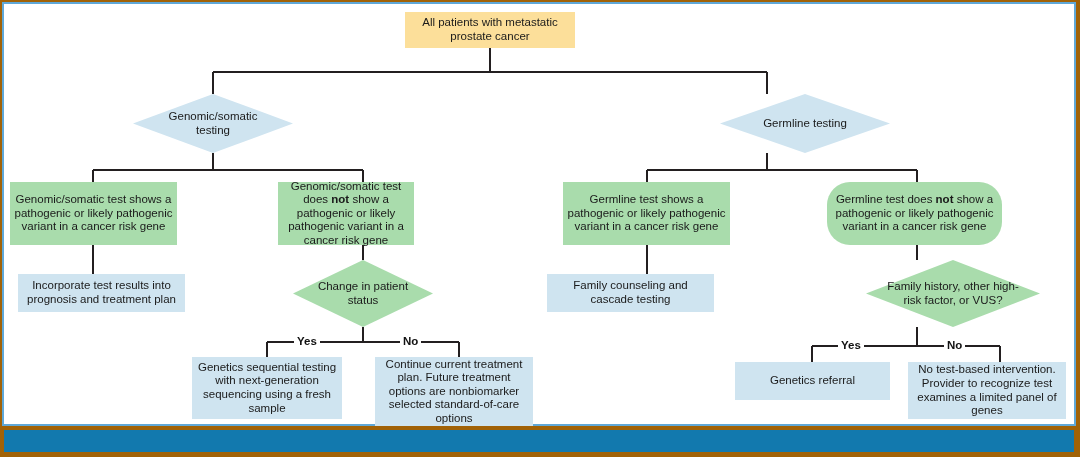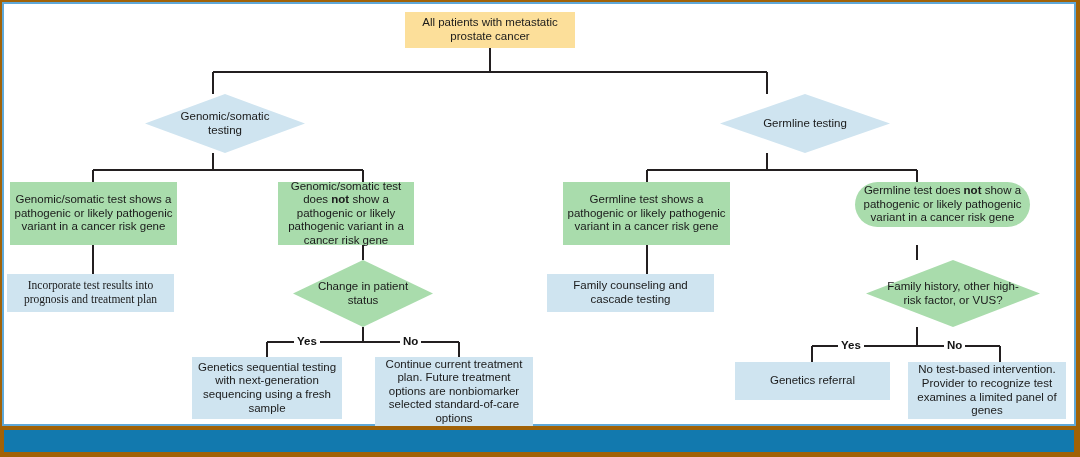--- a/index.html
+++ b/index.html
@@ -133,21 +133,21 @@
       <path d="M812,346 L1000,346"></path>
       <path d="M812,346 L812,362"></path>
       <path d="M1000,346 L1000,362"></path>
     </g>
   </svg>
 
   <div class="node box-yellow" style="left:405px; top:12px; width:170px; height:36px;">
     <span class="txt">All patients with metastatic prostate cancer</span>
   </div>
 
-  <div class="diamond" style="left:145px; top:94px; width:160px; height:59px;">
+  <div class="diamond" style="left:133px; top:94px; width:160px; height:59px;">
     <svg class="dshape" viewBox="0 0 160 59" preserveAspectRatio="none">
       <polygon points="80,0 160,29.5 80,59 0,29.5" fill="#cfe4f0"></polygon>
     </svg>
     <span class="dlabel">Genomic/somatic testing</span>
   </div>
 
   <div class="diamond" style="left:720px; top:94px; width:170px; height:59px;">
     <svg class="dshape" viewBox="0 0 170 59" preserveAspectRatio="none">
       <polygon points="85,0 170,29.5 85,59 0,29.5" fill="#cfe4f0"></polygon>
     </svg>
@@ -159,25 +159,25 @@
   </div>
 
   <div class="node box-green" style="left:278px; top:182px; width:136px; height:63px;">
     <span class="txt">Genomic/somatic test does <b>not</b> show a pathogenic or likely pathogenic variant in a cancer risk gene</span>
   </div>
 
   <div class="node box-green" style="left:563px; top:182px; width:167px; height:63px;">
     <span class="txt">Germline test shows a pathogenic or likely pathogenic variant in a cancer risk gene</span>
   </div>
 
-  <div class="node box-green" style="left:855px; top:182px; width:175px; height:45px;border-radius:23px;">
+  <div class="node box-green" style="left:827px; top:182px; width:175px; height:63px;border-radius:23px;">
     <span class="txt">Germline test does <b>not</b> show a pathogenic or likely pathogenic variant in a cancer risk gene</span>
   </div>
 
-  <div class="node box-blue" style="left:7px; top:274px; width:167px; height:38px;font-family:Liberation Serif, serif;">
+  <div class="node box-blue" style="left:18px; top:274px; width:167px; height:38px;">
     <span class="txt">Incorporate test results into prognosis and treatment plan</span>
   </div>
 
   <div class="node box-blue" style="left:547px; top:274px; width:167px; height:38px;">
     <span class="txt">Family counseling and cascade testing</span>
   </div>
 
   <div class="diamond" style="left:293px; top:260px; width:140px; height:67px;">
     <svg class="dshape" viewBox="0 0 140 67" preserveAspectRatio="none">
       <polygon points="70,0 140,33.5 70,67 0,33.5" fill="#a9dcac"></polygon>

